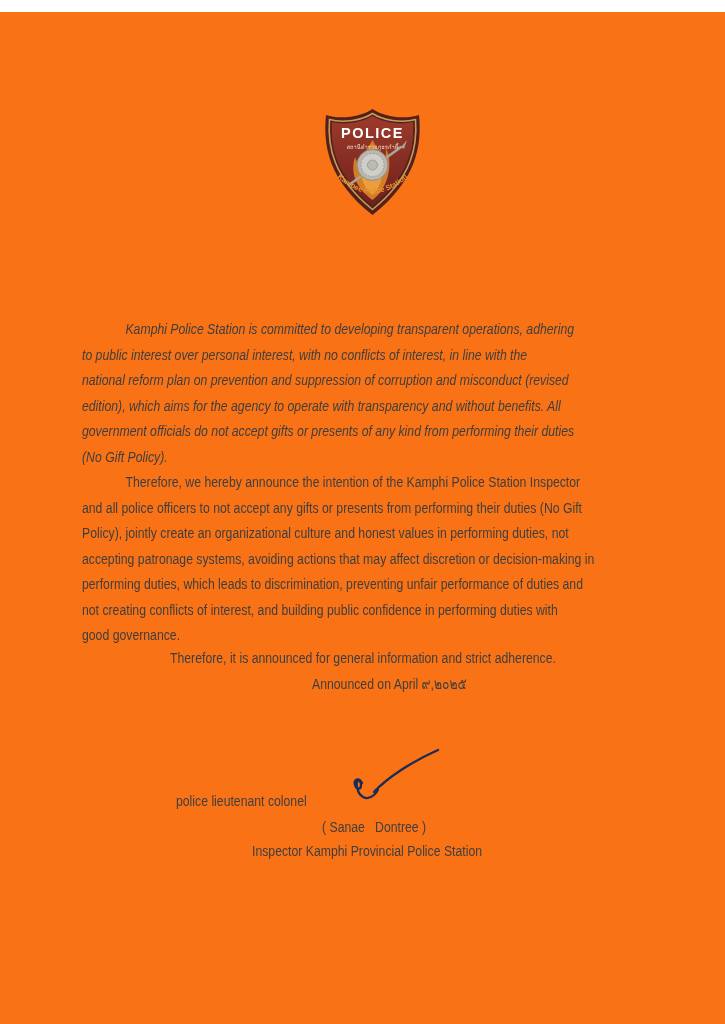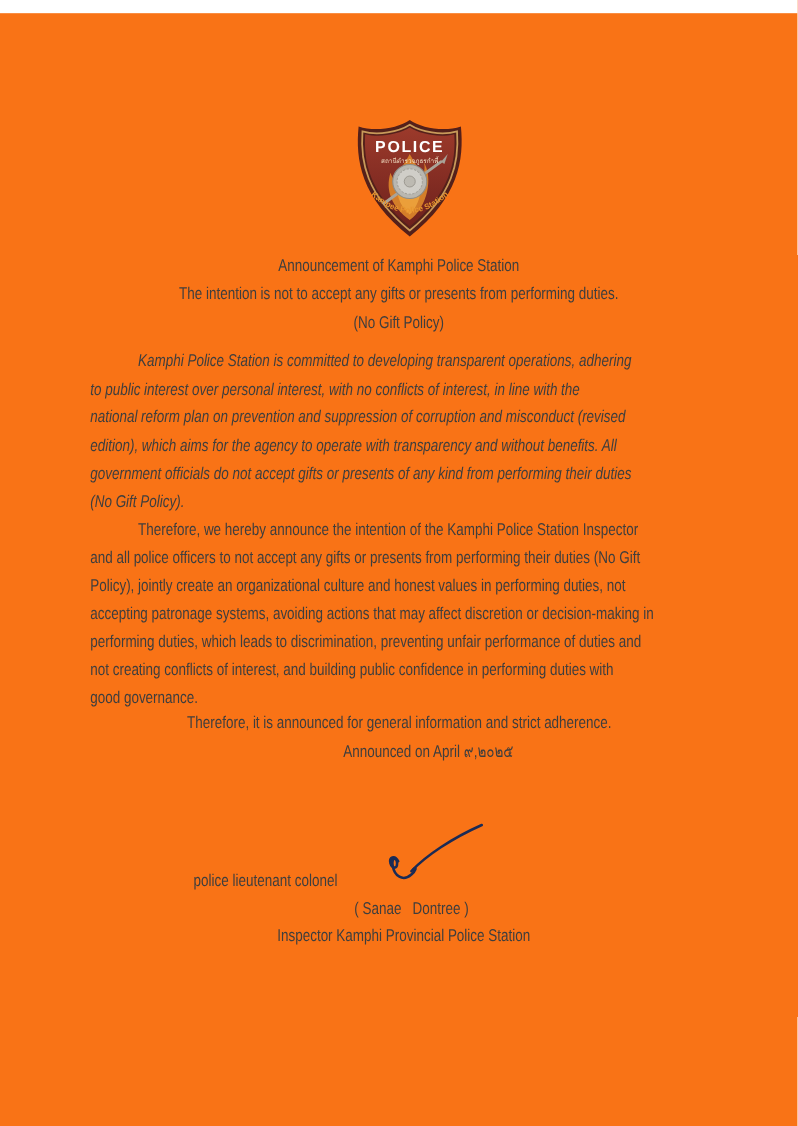--- a/index.html
+++ b/index.html
@@ -153,25 +153,20 @@
 
       <text class="badge-svg-text" x="52.5" y="41.5" text-anchor="middle" font-size="5.8" fill="#f2dfc4">สถานีตำรวจภูธรกำพี้</text>
 
       <path id="badgeCurve" d="M 17 70 Q 52.5 103 88 70" fill="none"></path>
       <text class="badge-svg-text" font-size="7.4" font-weight="bold" fill="#e8952e">
         <textPath href="#badgeCurve" startOffset="50%" text-anchor="middle">Kampee Police Station</textPath>
       </text>
     </svg>
   </div>
 
-  <div class="title-block">
-    <div class="title-line">Announcement of Kamphi Police Station</div>
-    <div class="title-line">The intention is not to accept any gifts or presents from performing duties.</div>
-    <div class="title-line">(No Gift Policy)</div>
-  </div>
 
   <div class="para para-1">
     <div class="body-line indent">Kamphi Police Station is committed to developing transparent operations, adhering</div>
     <div class="body-line">to public interest over personal interest, with no conflicts of interest, in line with the</div>
     <div class="body-line">national reform plan on prevention and suppression of corruption and misconduct (revised</div>
     <div class="body-line">edition), which aims for the agency to operate with transparency and without benefits. All</div>
     <div class="body-line">government officials do not accept gifts or presents of any kind from performing their duties</div>
     <div class="body-line">(No Gift Policy).</div>
   </div>
 

